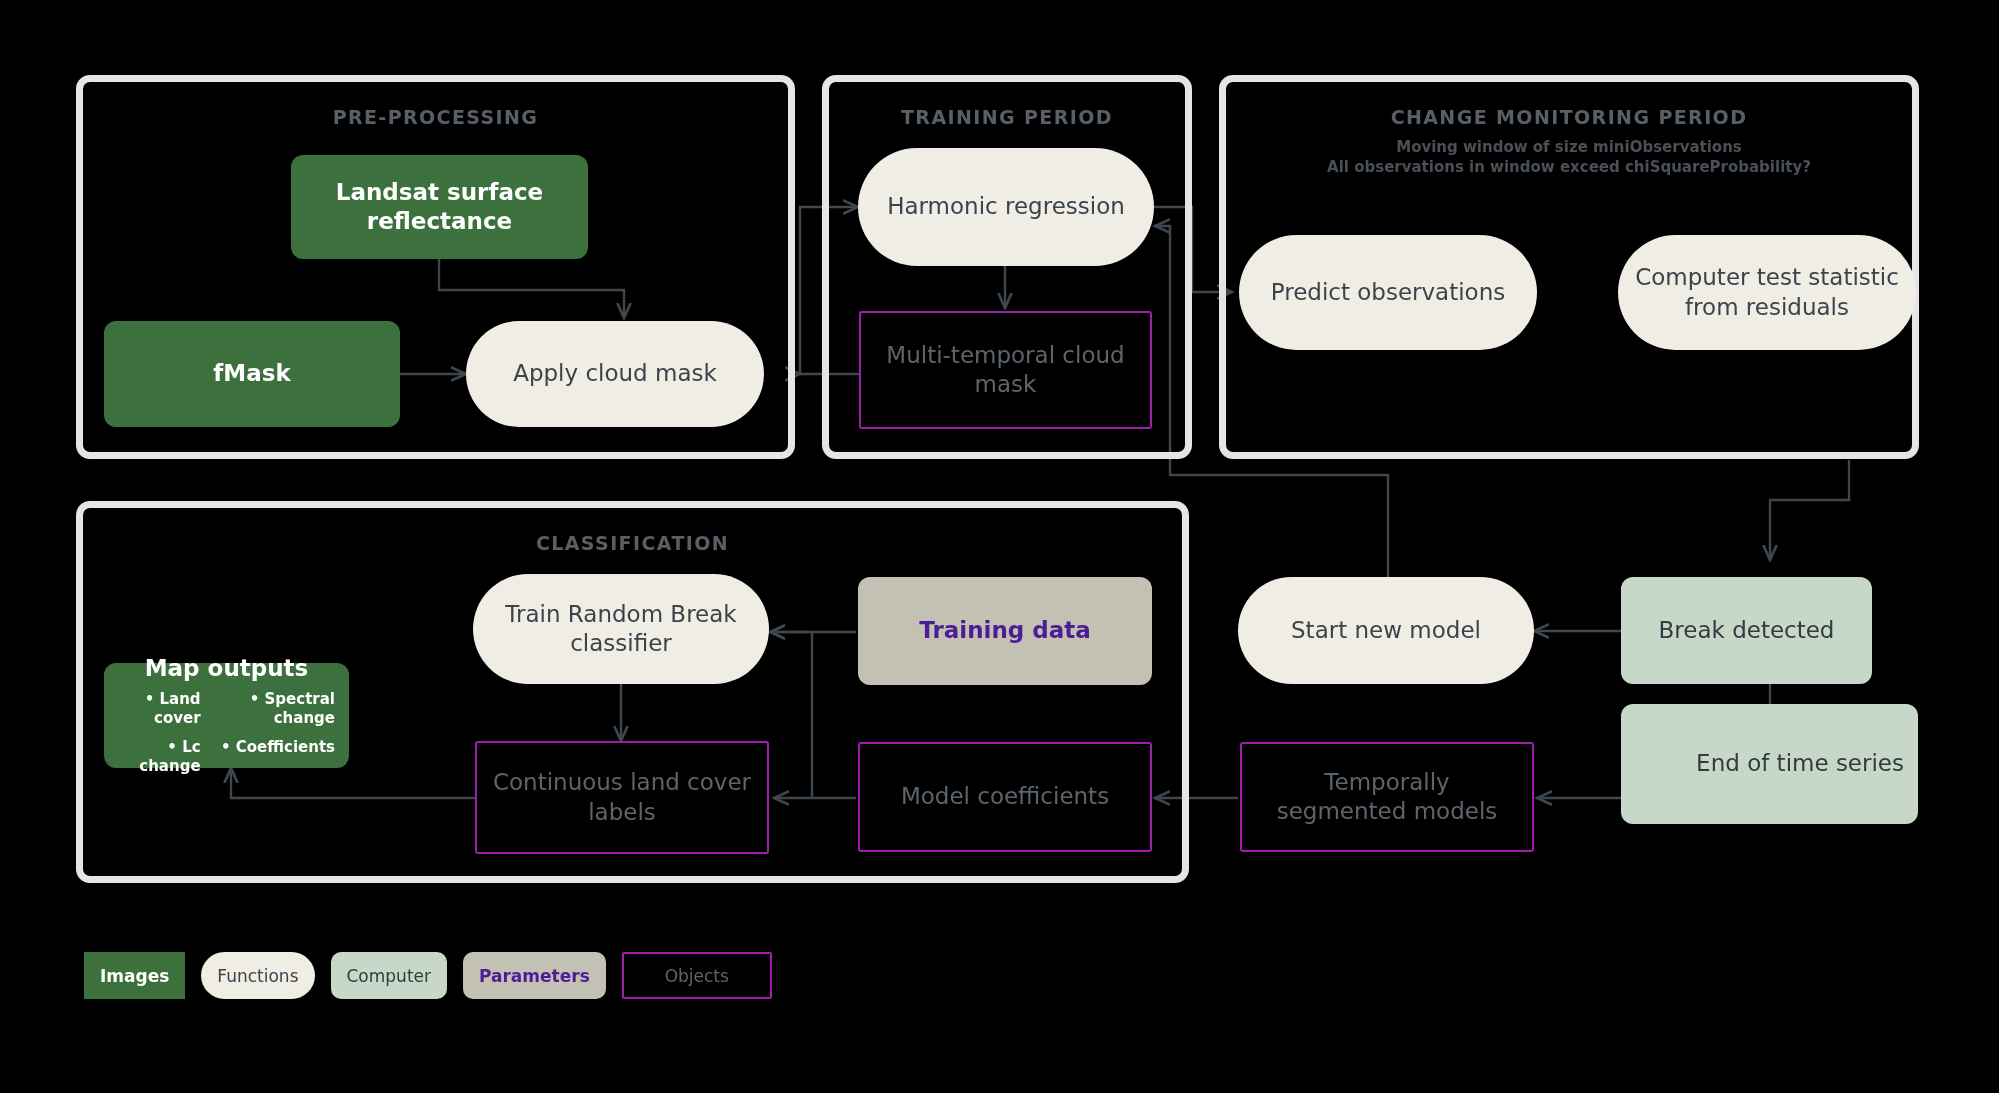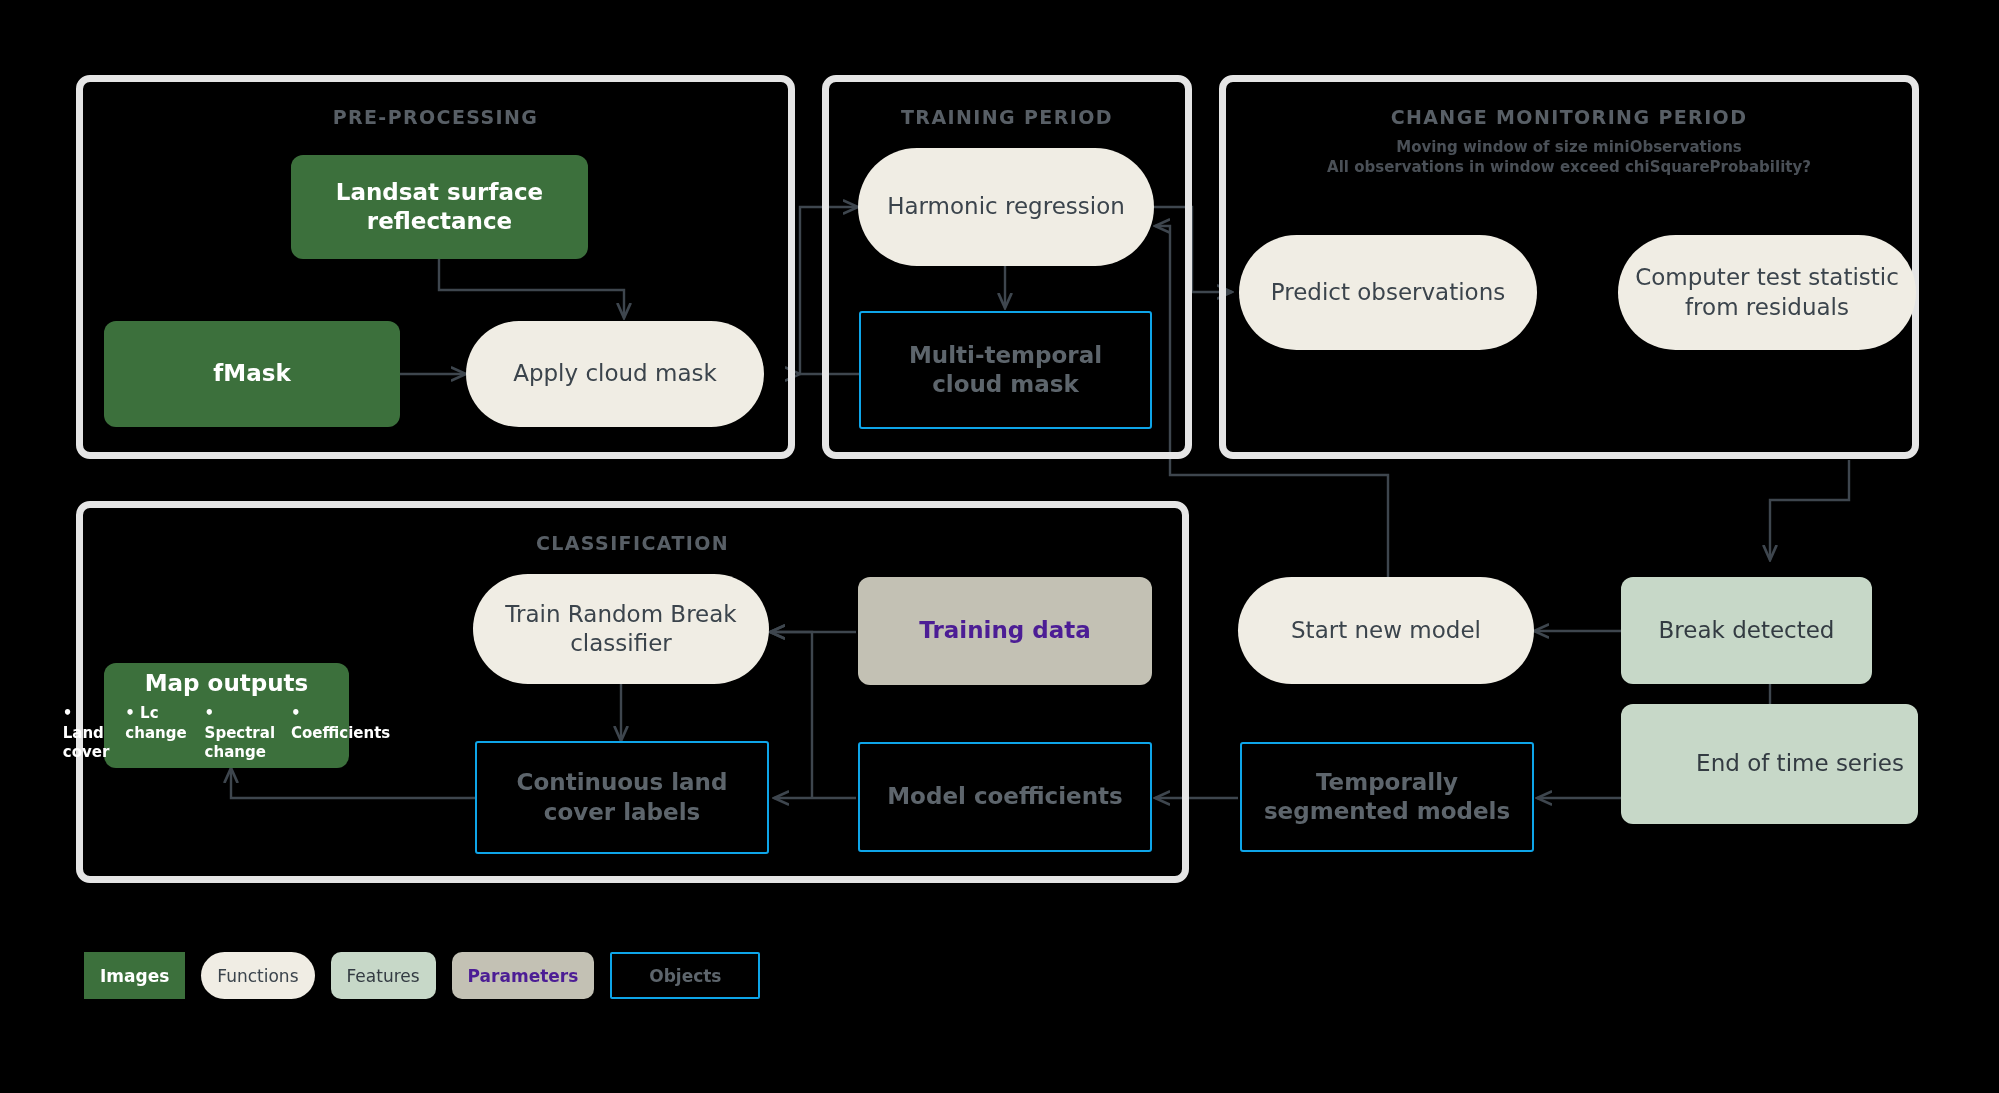--- a/index.html
+++ b/index.html
@@ -30,31 +30,31 @@
     position:absolute;box-sizing:border-box;display:flex;
     align-items:center;justify-content:center;text-align:center;
     font-size:23px;line-height:1.28;padding:6px 14px;
   }
   .node span{display:block;}
 
   .n-image{ background:#3C703C;color:#ffffff;font-weight:700;border-radius:12px; }
   .n-func { background:#F0EDE4;color:#3b444c;font-weight:400;border-radius:999px; }
   .n-feat { background:#C7D8C8;color:#333b42;font-weight:400;border-radius:12px; }
   .n-param{ background:#C3C1B4;color:#4c1d95;font-weight:700;border-radius:12px; }
-  .n-obj  { background:transparent;color:#5d656c;font-weight:700;
-            border:2px solid #0ea5e9;border-radius:3px; }
+  .n-obj  { background:transparent;color:#5d656c;font-weight:400;
+            border:2px solid #a21caf;border-radius:3px; }
 
   
   .mapout{
     flex-direction:column;justify-content:center;align-items:center;
     padding:10px 14px;
   }
   .mapout .mo-title{font-size:23px;font-weight:700;color:#fff;margin-bottom:6px;}
   .mapout .mo-cols{display:flex;gap:18px;font-size:15px;font-weight:700;color:#fff;}
-  .mapout .mo-col{display:flex;flex-direction:row;gap:16px;text-align:left;}
+  .mapout .mo-col{display:flex;flex-direction:column;gap:10px;text-align:right;}
 
   
   #wires{position:absolute;inset:0;pointer-events:none;}
 
   
   #legend{position:absolute;left:84px;top:952px;display:flex;align-items:center;gap:16px;}
   .lg{
     height:47px;display:flex;align-items:center;justify-content:center;
     box-sizing:border-box;font-size:17px;padding:0 16px;
   }
@@ -206,21 +206,21 @@
   </div>
 
   <div id="legend">
     <div class="lg n-image">
       <span>Images</span>
     </div>
     <div class="lg n-func">
       <span>Functions</span>
     </div>
     <div class="lg n-feat">
-      <span>Features</span>
+      <span>Computer</span>
     </div>
     <div class="lg n-param">
       <span>Parameters</span>
     </div>
     <div class="lg n-obj" style="width:150px;">
       <span>Objects</span>
     </div>
   </div>
 
 </div>

